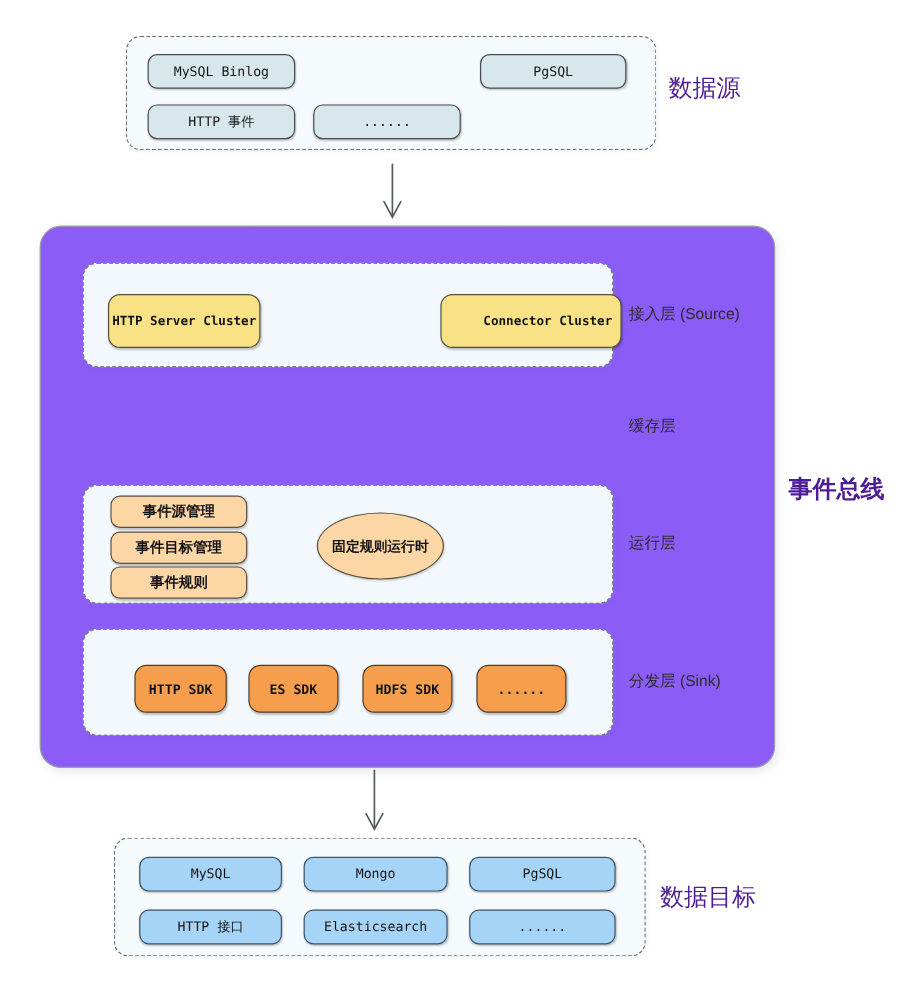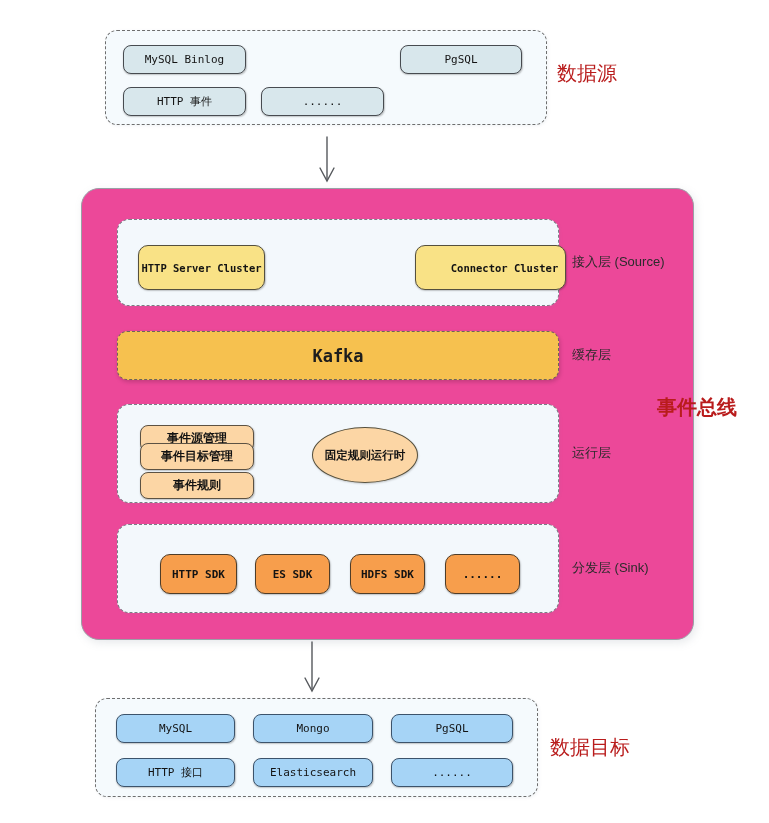--- a/index.html
+++ b/index.html
@@ -12,21 +12,21 @@
   .group{
     position:absolute;border:1.6px dashed #6e6e6e;border-radius:12px;
     background:#f5fafd;box-shadow:1px 1px 3px rgba(120,140,160,0.10);
   }
   .layer{
     position:absolute;border:1.4px dashed #7a7f85;border-radius:12px;
     background:#f3f8fc;box-shadow:1px 1px 3px rgba(120,140,160,0.10);
   }
   .busbox{
     position:absolute;border:1.2px solid #9aa0a6;border-radius:18px;
-    background:#ec4899;box-shadow:2px 3px 8px rgba(130,140,150,0.18);margin-left:48px;
+    background:#8b5cf6;box-shadow:2px 3px 8px rgba(130,140,150,0.18);
   }
   
   .node{
     position:absolute;display:flex;align-items:center;justify-content:center;
     border-radius:8px;border:1.1px solid #474b50;
     font-family:"DejaVu Sans Mono","Liberation Mono",monospace;
     font-size:11px;color:#131313;box-shadow:0.5px 1px 1.5px rgba(0,0,0,0.22);
     white-space:nowrap;
   }
   .src-node{background:#d8e7ec;height:27px;}
@@ -42,21 +42,21 @@
   .ellipse-node{
     position:absolute;display:flex;align-items:center;justify-content:center;
     background:#fcd6a5;border:1.4px solid #55503e;border-radius:50%;
     font-size:11.5px;font-weight:bold;color:#131313;white-space:nowrap;
     font-family:"DejaVu Sans Mono","Liberation Mono",monospace;
     box-shadow:0.5px 1px 2px rgba(0,0,0,0.2);
   }
   .sink-node{background:#f79e4c;height:38px;border-radius:10px;font-weight:bold;border-color:#4f3d28;}
   .tgt-node{background:#a6d4f6;height:27px;border-color:#3c5putFA:#3c536b;border-color:#3c536b;}
   
-  .big-label{position:absolute;font-size:20px;color:#b91c1c;white-space:nowrap;}
+  .big-label{position:absolute;font-size:20px;color:#4c1d95;white-space:nowrap;}
   .bold{font-weight:bold;}
   .side-label{position:absolute;font-size:13px;color:#2b2b2b;white-space:nowrap;}
   .arrow{position:absolute;overflow:visible;}
   .arrow line, .arrow polyline{stroke:#55585c;stroke-width:1.4;fill:none;stroke-linecap:round;}
 </style>
 </head>
 <body>
 
 <div class="canvas">
 
@@ -74,25 +74,24 @@
   </svg>
 
   <div class="busbox" style="left:33px;top:188px;width:611px;height:450px;">
 
     <div class="layer" style="left:35px;top:30px;width:440px;height:85px;">
       <div class="node cluster-node" style="left:20px;top:25px;width:125px;">HTTP Server Cluster</div>
       <div class="node cluster-node" style="left:297px;top:25px;width:121px;padding-left:28px;">Connector Cluster</div>
     </div>
     <div class="side-label" style="left:490px;top:64px;">接入层 (Source)</div>
 
-    <div class="kafka-node" style="left:35px;top:142px;width:440px;height:47px;">Kafka</div>
     <div class="side-label" style="left:490px;top:157px;">缓存层</div>
 
     <div class="layer" style="left:35px;top:215px;width:440px;height:97px;">
-      <div class="node rt-node" style="left:22px;top:20px;width:112px;">事件源管理</div>
+      <div class="node rt-node" style="left:22px;top:8px;width:112px;">事件源管理</div>
       <div class="node rt-node" style="left:22px;top:38px;width:112px;">事件目标管理</div>
       <div class="node rt-node" style="left:22px;top:67px;width:112px;">事件规则</div>
       <div class="ellipse-node" style="left:194px;top:22px;width:104px;height:54px;">固定规则运行时</div>
     </div>
     <div class="side-label" style="left:490px;top:255px;">运行层</div>
 
     <div class="layer" style="left:35px;top:335px;width:440px;height:87px;">
       <div class="node sink-node" style="left:42px;top:29px;width:75px;">HTTP SDK</div>
       <div class="node sink-node" style="left:137px;top:29px;width:73px;">ES SDK</div>
       <div class="node sink-node" style="left:232px;top:29px;width:73px;">HDFS SDK</div>

